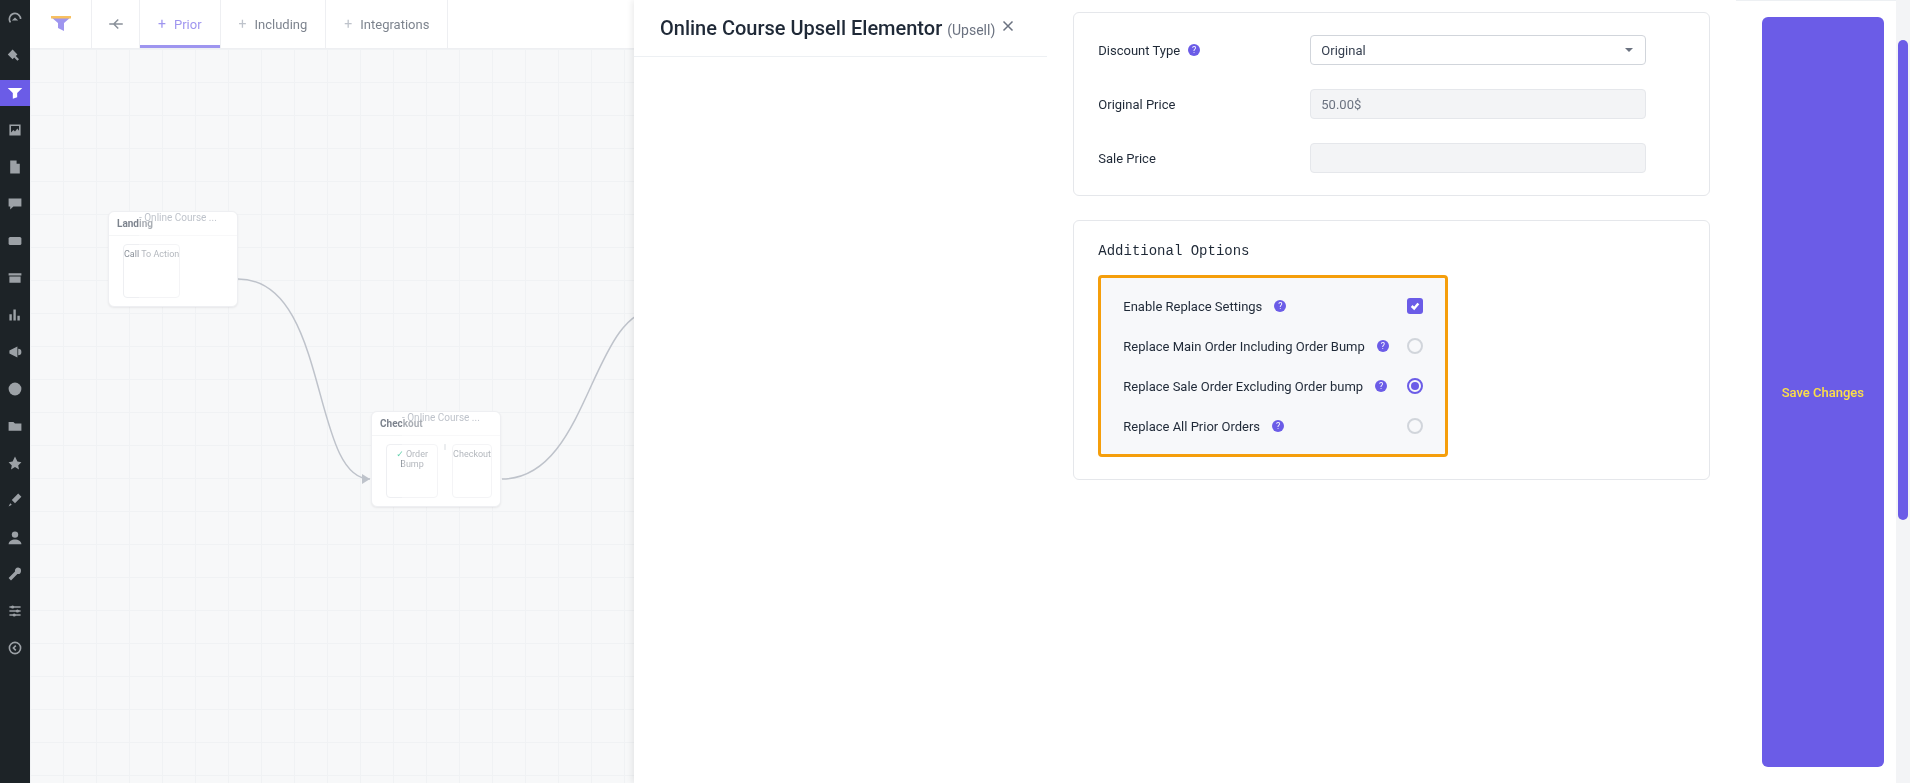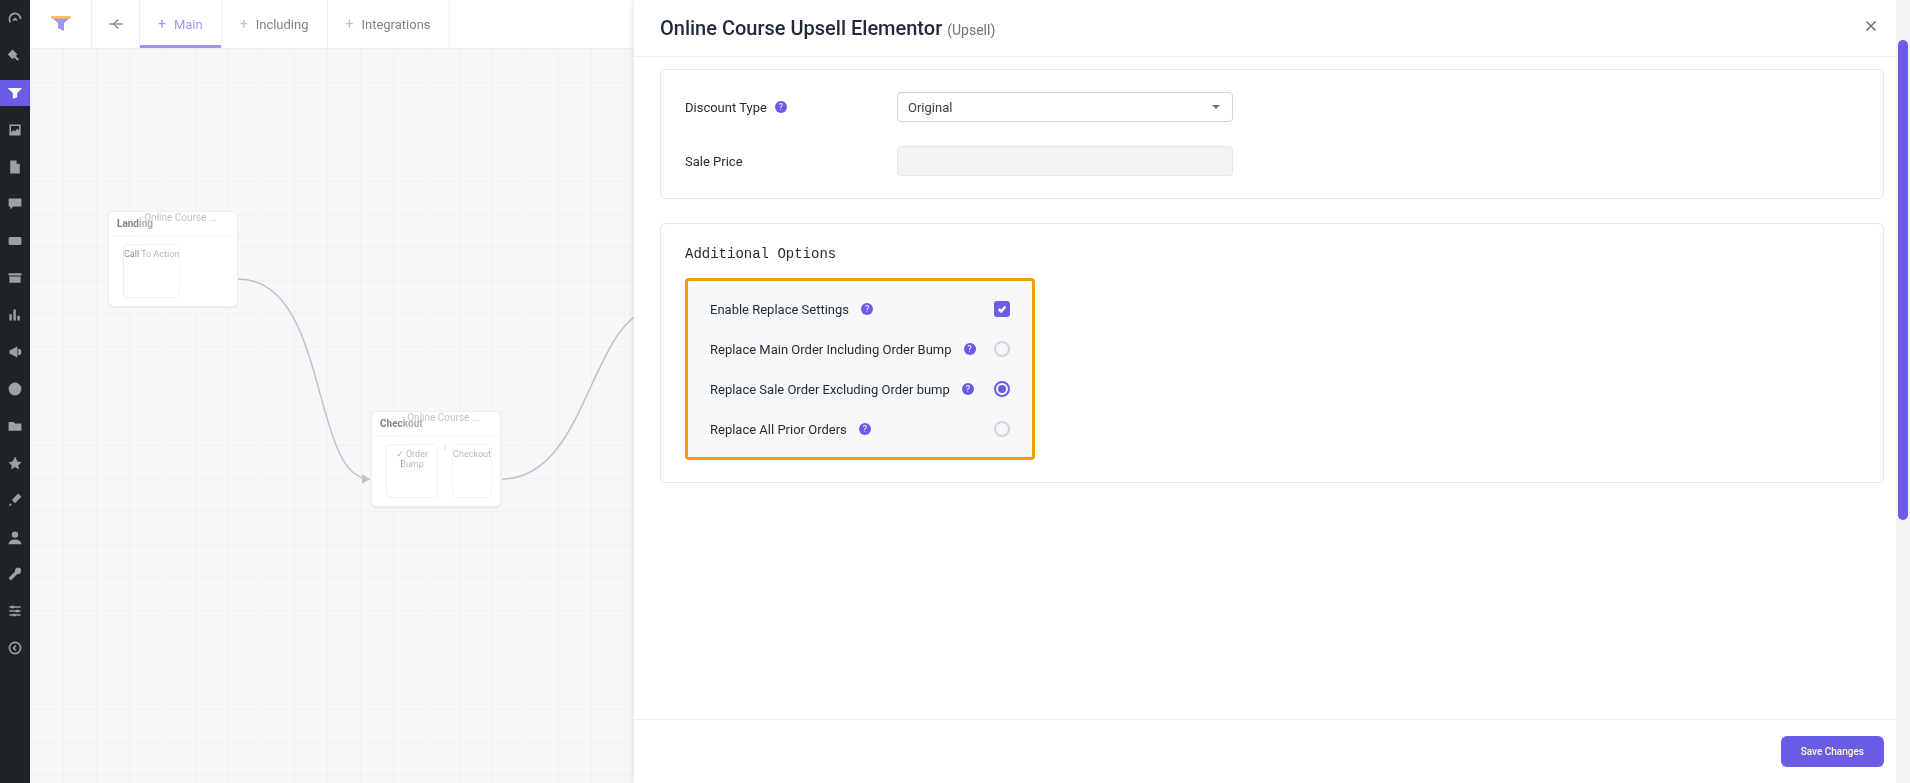--- a/index.html
+++ b/index.html
@@ -41,21 +41,21 @@
   .node-thumb .lines { position:absolute; left:42px; top:8px; right:6px; display:flex; flex-direction:column; gap:3px;}
   .node-thumb .lines span { height:3px; background:#d1d5db; border-radius:2px;}
   .node-thumb .lines span:nth-child(1){width:70%;} .node-thumb .lines span:nth-child(2){width:55%;}
   .node-thumb .dots { position:absolute; left:6px; right:6px; bottom:8px; display:flex; justify-content:space-around;}
   .node-thumb .dots i { width:6px; height:6px; border:1px solid #9ca3af; border-radius:50%;}
   .mini-btn { border:1px solid #e5e7eb; border-radius:4px; font-size:9px; text-align:center; padding:4px 0; color:#4b5563; background:#fff;}
   .mini-btn.ok::before { content:"✓ "; color:#10b981;}
 
   
   .dim { position:absolute; top:0; bottom:0; left:30px; width:604px; background:rgba(255,255,255,0.35); pointer-events:none;}
-  .panel-overlay { position:absolute; top:0; bottom:0; left:634px; right:0; background:#fff; display:flex; flex-direction:column; box-shadow:-2px 0 6px rgba(0,0,0,0.08);}
+  .panel-overlay { position:absolute; top:0; bottom:0; left:634px; right:0; background:#fff; display:flex; box-shadow:-2px 0 6px rgba(0,0,0,0.08);}
   .panel-header { height:57px; display:flex; align-items:center; padding:0 26px; border-bottom:1px solid #edf0f3; }
   .panel-header .title { font-size:20px; color:#1f2937; font-weight:500; }
   .panel-header .title .sub { font-size:14px; color:#6b7280; font-weight:400;}
   .panel-header .close { margin-left:auto; color:#6b7280; cursor:pointer; padding:4px;}
   .panel-header .close svg { width:18px; height:18px; stroke:currentColor; fill:none; stroke-width:2;}
 
   .panel-body { flex:1; overflow-y:auto; padding:12px 26px 0 26px; display:flex; flex-direction:column; gap:24px;}
 
   .card { border:1px solid #e5e7eb; border-radius:6px; padding:22px 24px; background:#fff; }
 
@@ -78,21 +78,21 @@
   .opt-row .help { margin-left:2px;}
   .opt-row .ctrl { margin-left:auto;}
 
   .chk { width:16px; height:16px; border-radius:3px; background:#6b5ce7; display:flex; align-items:center; justify-content:center; cursor:pointer;}
   .chk svg { width:10px; height:10px; stroke:#fff; stroke-width:3; fill:none;}
   .radio { width:16px; height:16px; border-radius:50%; border:2px solid #d1d5db; display:flex; align-items:center; justify-content:center; cursor:pointer;}
   .radio.sel { border-color:#6b5ce7;}
   .radio.sel::after { content:""; width:8px; height:8px; border-radius:50%; background:#6b5ce7;}
 
   .panel-footer { border-top:1px solid #edf0f3; padding:16px 26px; display:flex; justify-content:flex-end;}
-  .save-btn { background:#6b5ce7; color:#fef9c3; border:none; border-radius:6px; padding:10px 20px; font-size:10px; font-weight:500; cursor:pointer;}
+  .save-btn { background:#6b5ce7; color:#fde047; border:none; border-radius:6px; padding:10px 20px; font-size:13px; font-weight:500; cursor:pointer;}
 
   .panel-scroll-track { position:absolute; right:0; top:0; bottom:0; width:14px; background:#f3f4f6;}
   .panel-scroll-thumb { position:absolute; right:2px; width:10px; background:#6b5ce7; border-radius:5px;}
 </style>
 </head>
 <body>
 
 <div class="app">
 
   <div class="admin-rail">
@@ -202,21 +202,21 @@
             <path d="M1 1h20" stroke="#f59e0b" stroke-width="3"></path>
           </svg>
       </div>
       <div class="back-cell">
         <svg viewBox="0 0 24 24" width="18" height="18">
             <path d="M15 6l-6 6 6 6M3 12h18" fill="none" stroke="currentColor" stroke-width="2"></path>
           </svg>
       </div>
       <div class="tab active">
         <span class="plus">+</span>
-        <span>Main</span>
+        <span>Prior</span>
       </div>
       <div class="tab">
         <span class="plus">+</span>
         <span>Including</span>
       </div>
       <div class="tab">
         <span class="plus">+</span>
         <span>Integrations</span>
       </div>
     </div>
@@ -291,20 +291,26 @@
           <div class="form-label">
             <span>Discount Type</span>
             <span class="help">?</span>
           </div>
           <div class="select-ctrl">
             <span>Original</span>
             <svg viewBox="0 0 12 12">
                 <path d="M2 4l4 4 4-4z"></path>
               </svg>
           </div>
+        </div>
+        <div class="form-row">
+          <div class="form-label">
+            <span>Original Price</span>
+          </div>
+          <input class="text-ctrl" readonly="" value="50.00$" style="">
         </div>
         <div class="form-row">
           <div class="form-label">
             <span>Sale Price</span>
           </div>
           <input class="text-ctrl empty" value="" style="">
         </div>
       </div>
 
       <div class="card">

